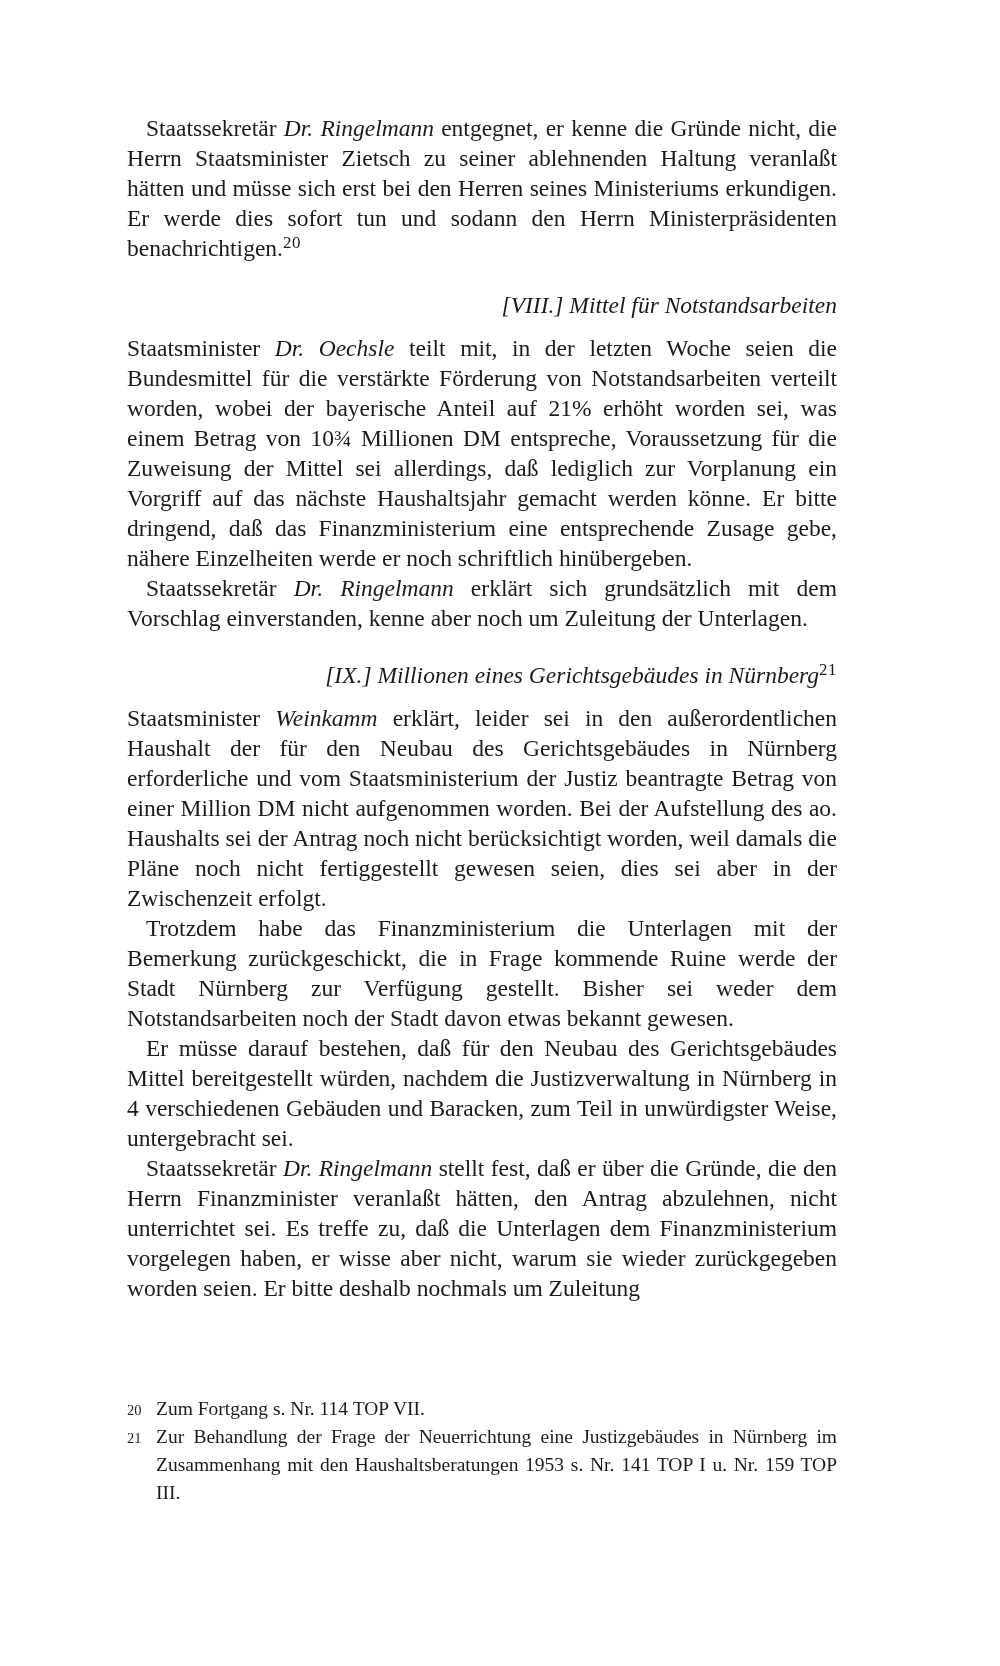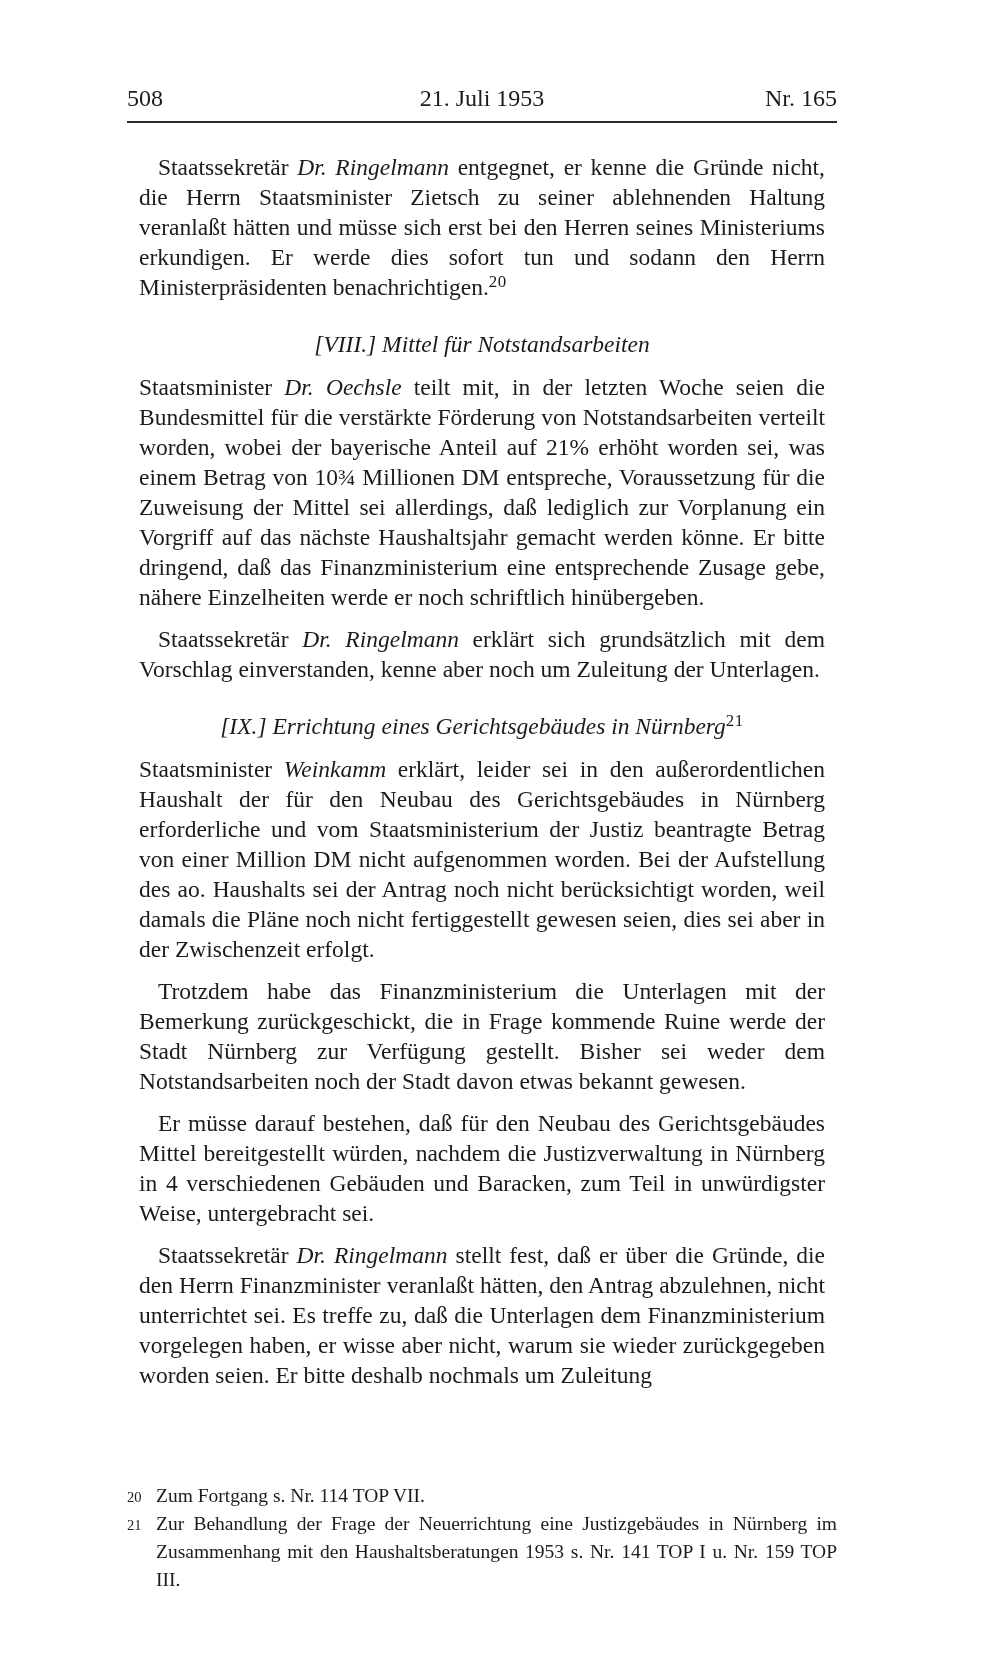--- a/index.html
+++ b/index.html
@@ -37,35 +37,35 @@
     margin-left: auto;
   }
   .doc-body {
     margin-top: 29px;
     font-size: 23.5px;
     line-height: 30px;
     text-align: justify;
     hyphens: auto;
   }
   .para {
-    margin: 12px;
+    margin: 0;
   }
   .indent {
     text-indent: 19px;
   }
   .it {
     font-style: italic;
   }
   .section-heading {
     font-size: 23.5px;
     line-height: 30px;
     font-weight: normal;
     font-style: italic;
     margin: 27px 0 13px 0;
-    text-align: center;
+    text-align: right;
   }
   .fnref {
     font-style: normal;
     font-size: 0.72em;
     line-height: 0;
     position: relative;
     top: -0.5em;
     vertical-align: baseline;
     letter-spacing: 0.5px;
   }
@@ -85,37 +85,32 @@
     left: 0;
     top: 1px;
     font-size: 14.5px;
   }
 </style>
 </head>
 <body>
 
 <div class="page">
 
-  <header class="page-header">
-    <span class="hdr-left">508</span>
-    <span class="hdr-center">21. Juli 1953</span>
-    <span class="hdr-right">Nr. 165</span>
-  </header>
 
   <main class="doc-body">
 
     <p class="para indent"><span>Staatssekretär </span><span class="it">Dr. Ringelmann</span><span> entgegnet, er kenne die Gründe nicht, die Herrn Staatsminister Zietsch zu seiner ablehnenden Haltung veranlaßt hätten und müsse sich erst bei den Herren seines Ministeriums erkundigen. Er werde dies sofort tun und sodann den Herrn Ministerpräsidenten benachrichtigen.</span><sup class="fnref">20</sup></p>
 
     <h2 class="section-heading"><span>[VIII.] Mittel für Notstandsarbeiten</span></h2>
 
     <p class="para"><span>Staatsminister </span><span class="it">Dr. Oechsle</span><span> teilt mit, in der letzten Woche seien die Bundesmittel für die verstärkte Förderung von Notstandsarbeiten verteilt worden, wobei der bayerische Anteil auf 21% erhöht worden sei, was einem Betrag von 10¾ Millionen DM entspreche, Voraussetzung für die Zuweisung der Mittel sei allerdings, daß lediglich zur Vorplanung ein Vorgriff auf das nächste Haushaltsjahr gemacht werden könne. Er bitte dringend, daß das Finanzministerium eine entsprechende Zusage gebe, nähere Einzelheiten werde er noch schriftlich hinübergeben.</span></p>
 
     <p class="para indent"><span>Staatssekretär </span><span class="it">Dr. Ringelmann</span><span> erklärt sich grundsätzlich mit dem Vorschlag einverstanden, kenne aber noch um Zuleitung der Unterlagen.</span></p>
 
-    <h2 class="section-heading"><span>[IX.] Errichtung eines Gerichtsgebäudes in Nürnberg</span><sup class="fnref">21</sup></h2>
+    <h2 class="section-heading"><span>[IX.] Millionen eines Gerichtsgebäudes in Nürnberg</span><sup class="fnref">21</sup></h2>
 
     <p class="para"><span>Staatsminister </span><span class="it">Weinkamm</span><span> erklärt, leider sei in den außerordentlichen Haushalt der für den Neubau des Gerichtsgebäudes in Nürnberg erforderliche und vom Staatsministerium der Justiz beantragte Betrag von einer Million DM nicht aufgenommen worden. Bei der Aufstellung des ao. Haushalts sei der Antrag noch nicht berücksichtigt worden, weil damals die Pläne noch nicht fertiggestellt gewesen seien, dies sei aber in der Zwischenzeit erfolgt.</span></p>
 
     <p class="para indent"><span>Trotzdem habe das Finanzministerium die Unterlagen mit der Bemerkung zurückgeschickt, die in Frage kommende Ruine werde der Stadt Nürnberg zur Verfügung gestellt. Bisher sei weder dem Notstandsarbeiten noch der Stadt davon etwas bekannt gewesen.</span></p>
 
     <p class="para indent"><span>Er müsse darauf bestehen, daß für den Neubau des Gerichtsgebäudes Mittel bereitgestellt würden, nachdem die Justizverwaltung in Nürnberg in 4 verschiedenen Gebäuden und Baracken, zum Teil in unwürdigster Weise, untergebracht sei.</span></p>
 
     <p class="para indent"><span>Staatssekretär </span><span class="it">Dr. Ringelmann</span><span> stellt fest, daß er über die Gründe, die den Herrn Finanzminister veranlaßt hätten, den Antrag abzulehnen, nicht unterrichtet sei. Es treffe zu, daß die Unterlagen dem Finanzministerium vorgelegen haben, er wisse aber nicht, warum sie wieder zurückgegeben worden seien. Er bitte deshalb nochmals um Zuleitung</span></p>
 
   </main>

